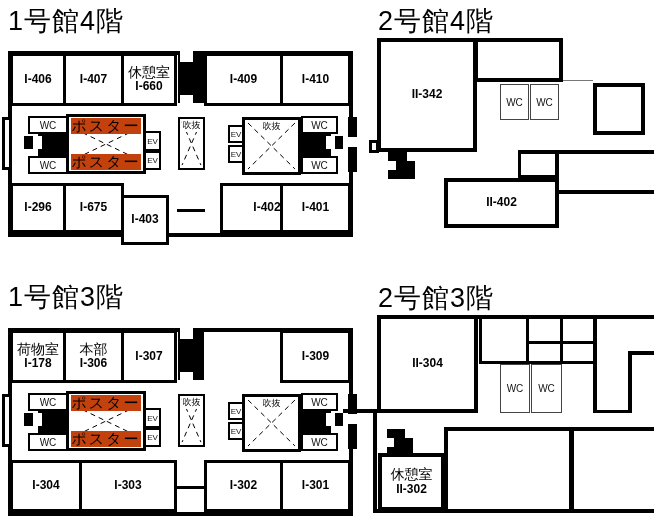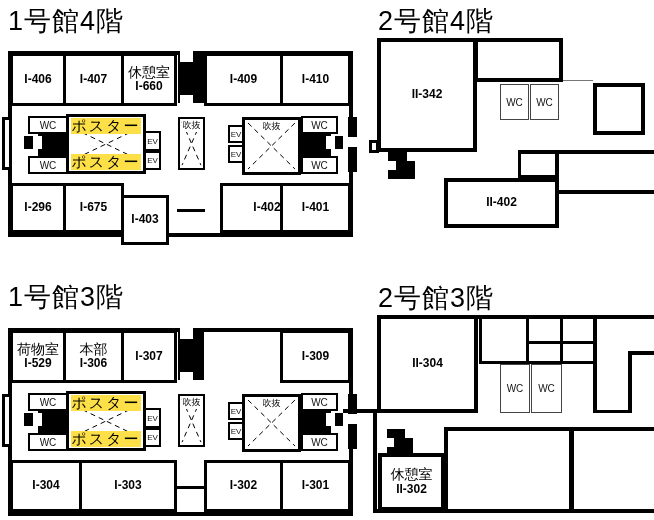--- a/index.html
+++ b/index.html
@@ -20,21 +20,21 @@
 .wc{border:2px solid #000;background:#fff;z-index:4;display:flex;align-items:center;
     justify-content:center;font-size:10px;color:#111}
 .thin{border-width:1px;border-color:#444}
 .ev{border:2px solid #000;background:#fff;z-index:4;display:flex;align-items:center;
     justify-content:center;font-size:8px;color:#111}
 .vd{border:2px solid #000;background:#fff;z-index:4}
 .vd .lb{position:absolute;top:0;left:50%;transform:translateX(-50%);font-size:9px;
     background:#fff;padding:0 1px;z-index:2;white-space:nowrap}
 .ps{border:3px solid #000;background:#fff;z-index:4;display:flex;flex-direction:column;
     justify-content:space-between;align-items:center;font-size:15px;letter-spacing:2px;padding:1px 0}
-.ps span{z-index:2;background:#fde047;line-height:1.05;white-space:nowrap}
+.ps span{z-index:2;background:#c2410c;line-height:1.05;white-space:nowrap}
 .ln{background:#000;z-index:4}
 .tab{background:#000;z-index:5}
 .gap{background:#fff;z-index:5}
 .gry{background:#777;z-index:4}
 svg.xs{position:absolute;z-index:1}
 svg.xs line{stroke:#000;stroke-width:1;stroke-dasharray:5 4}
 .vd svg.xs{left:1px;top:1px;width:calc(100% - 2px);height:calc(100% - 2px)}
 .ps svg.xs{left:12px;top:15px;width:calc(100% - 24px);height:calc(100% - 30px)}
 </style>
 </head>
@@ -174,21 +174,21 @@
   <div class="ab gap" style="left:347px;top:414px;width:8px;height:10px"></div>
   <div class="ab tab" style="left:348px;top:394px;width:9px;height:20px"></div>
   <div class="ab tab" style="left:348px;top:424px;width:9px;height:25px"></div>
 
   <div class="ab blk" style="left:178px;top:332px;width:26px;height:48px"></div>
   <div class="ab wht" style="left:180px;top:328px;width:13px;height:11px"></div>
   <div class="ab wht" style="left:180px;top:372px;width:13px;height:11px"></div>
 
   <div class="ab rm" style="left:10px;top:330px;width:56px;height:53px">
       <span class="nm">荷物室</span>
-      <span class="num">I-529</span>
+      <span class="num">I-178</span>
     </div>
   <div class="ab rm" style="left:63px;top:330px;width:61px;height:53px">
       <span class="nm">本部</span>
       <span class="num">I-306</span>
     </div>
   <div class="ab rm" style="left:121px;top:330px;width:56px;height:53px">
       <span class="num">I-307</span>
     </div>
   <div class="ab rm" style="left:280px;top:330px;width:71px;height:53px">
       <span class="num">I-309</span>

